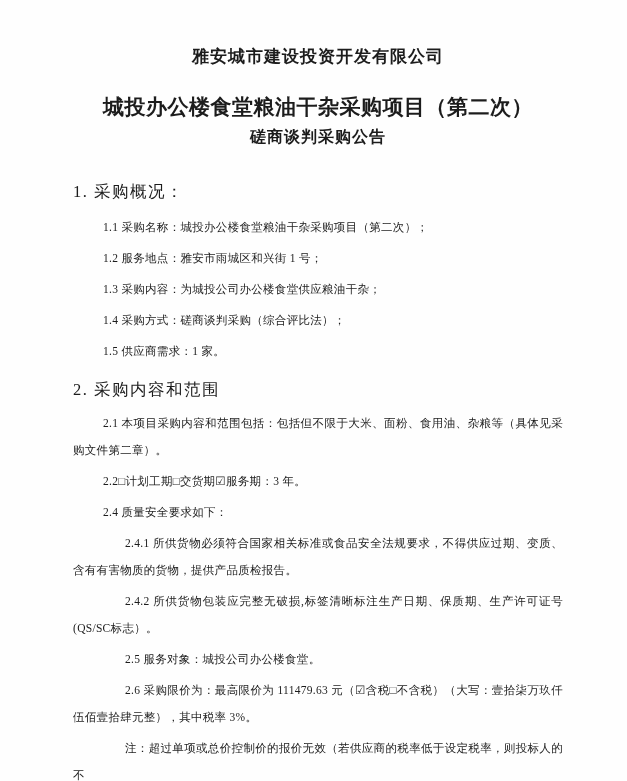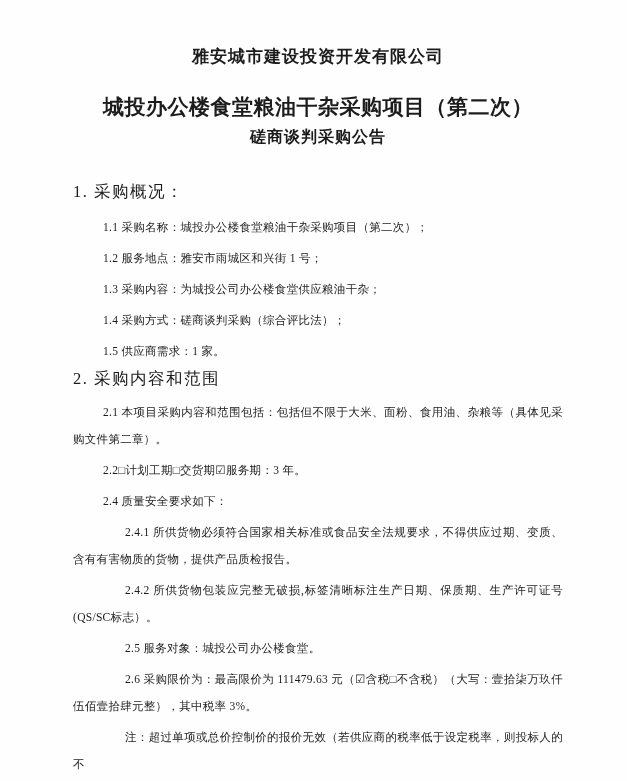--- a/index.html
+++ b/index.html
@@ -15,21 +15,21 @@
   }
   .title{text-align:center;font-weight:bold;margin:0;}
   .title-1{font-size:17px;line-height:30px;letter-spacing:1px;}
   .title-2{font-size:21px;line-height:30px;letter-spacing:0.5px;margin-top:20px;}
   .title-3{font-size:16px;line-height:30px;letter-spacing:1px;}
   .sec-heading{
     font-size:16.5px;font-weight:normal;letter-spacing:1.5px;
     line-height:24px;margin:0;
   }
   .sec1-heading{margin:28px 0 10px;}
-  .sec2-heading{margin:2px 0 8px;}
+  .sec2-heading{margin:13px 0 8px;}
   p.item{
     font-size:11.5px;
     line-height:27px;
     margin:4px 0 2px 0;
     letter-spacing:0.3px;
     text-align:justify;
   }
   .ind1{text-indent:30px;}
   .ind2{text-indent:52px;}
 </style>

